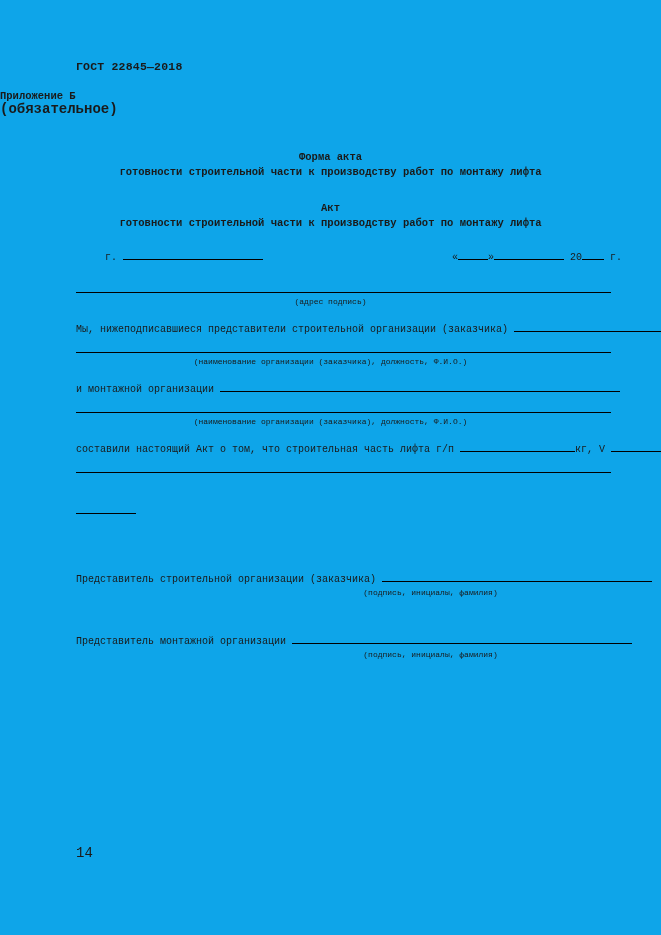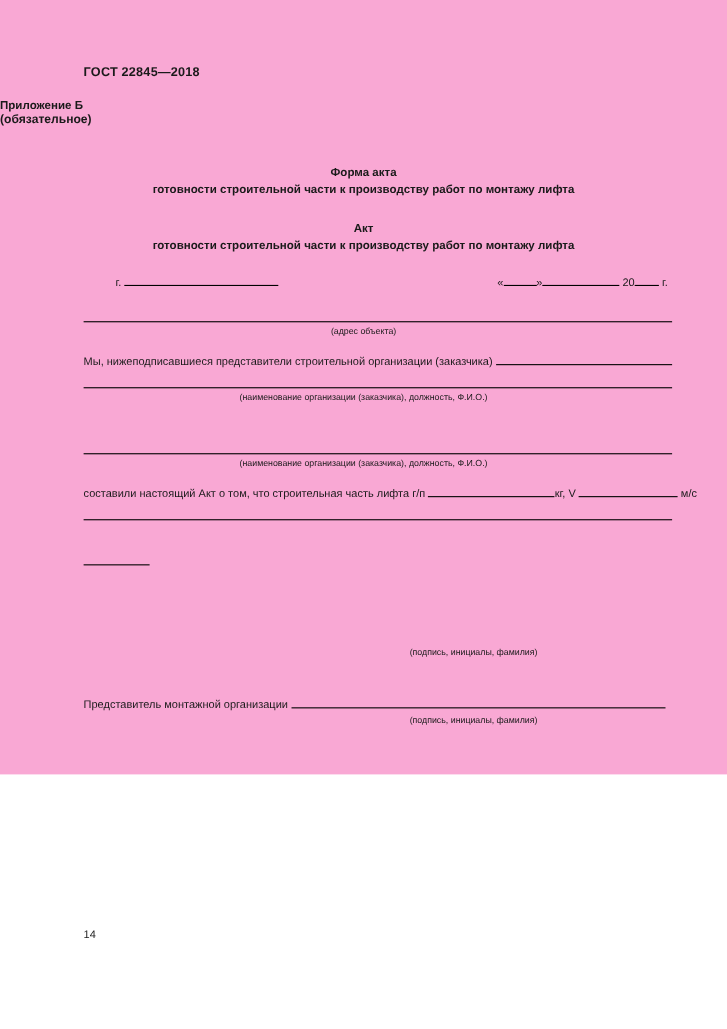--- a/index.html
+++ b/index.html
@@ -12,22 +12,23 @@
     height: 935px;
     position: relative;
     font-family: "Liberation Sans", sans-serif;
     color: #1a1a1a;
     overflow: hidden;
   }
   .page {
     position: absolute;
     left: 0; top: 0;
     width: 661px;
-    height: 704px;
-    background: #f9a8d4;
+    height: 935px;
+    background: #0ea5e9;
+    font-family: Liberation Mono, monospace;
   }
   .header-std {
     position: absolute;
     left: 76px;
     top: 60px;
     font-size: 11.5px;
     font-weight: bold;
     letter-spacing: 0.2px;
   }
   .appendix-block {
@@ -36,21 +37,21 @@
     top: 89px;
     width: 661px;
     text-align: left;
   }
   .appendix-line1 {
     font-size: 10.5px;
     font-weight: bold;
     line-height: 14px;
   }
   .appendix-line2 {
-    font-size: 11px;
+    font-size: 14px;
     font-weight: bold;
     line-height: 13px;
   }
   .form-title {
     position: absolute;
     left: 0;
     top: 150px;
     width: 661px;
     text-align: center;
     font-size: 10.5px;
@@ -88,21 +89,21 @@
     position: absolute;
     width: 661px;
     text-align: center;
     font-size: 8px;
     color: #1a1a1a;
   }
   .page-num {
     position: absolute;
     left: 76px;
     top: 845px;
-    font-size: 10px;
+    font-size: 14px;
   }
   .date-row {
     position: absolute;
     font-size: 10px;
     white-space: nowrap;
   }
 </style>
 </head>
 <body>
 
@@ -130,44 +131,52 @@
     <span class="fill" style="width:140px;"></span>
   </div>
 
   <div class="date-row" style="left:452px; top:248px;">
     <span>«</span><span class="fill" style="width:30px;"></span><span>»</span><span class="fill" style="width:70px;"></span>
     <span>20</span><span class="fill" style="width:22px;"></span>
     <span>г.</span>
   </div>
 
   <div class="rule" style="left:76px; top:292px; width:535px;"></div>
-  <div class="caption" style="left:0; top:297px;">(адрес объекта)</div>
+  <div class="caption" style="left:0; top:297px;">(адрес подпись)</div>
 
   <div class="row" style="left:76px; top:320px;text-align:right;">
     <span>Мы, нижеподписавшиеся представители строительной организации (заказчика)</span>
     <span class="fill" style="width:160px;"></span>
   </div>
   <div class="rule" style="left:76px; top:352px; width:535px;"></div>
   <div class="caption" style="left:0; top:357px;">(наименование организации (заказчика), должность, Ф.И.О.)</div>
 
+  <div class="row" style="left:76px; top:380px;">
+    <span>и монтажной организации</span>
+    <span class="fill" style="width:400px;"></span>
+  </div>
   <div class="rule" style="left:76px; top:412px; width:535px;"></div>
   <div class="caption" style="left:0; top:417px;">(наименование организации (заказчика), должность, Ф.И.О.)</div>
 
   <div class="row" style="left:76px; top:440px;">
     <span>составили настоящий Акт о том, что строительная часть лифта г/п</span>
     <span class="fill" style="width:115px;"></span><span>кг, V</span>
     <span class="fill" style="width:90px;"></span>
     <span>м/с</span>
   </div>
   <div class="rule" style="left:76px; top:472px; width:535px;"></div>
 
   <div class="row" style="left:76px; top:502px;">
     <span class="fill" style="width:60px;"></span>
   </div>
 
+  <div class="row" style="left:76px; top:570px;">
+    <span>Представитель строительной организации (заказчика)</span>
+    <span class="fill" style="width:270px;"></span>
+  </div>
   <div class="caption" style="left:100px; top:588px;">(подпись, инициалы, фамилия)</div>
 
   <div class="row" style="left:76px; top:632px;">
     <span>Представитель монтажной организации</span>
     <span class="fill" style="width:340px;"></span>
   </div>
   <div class="caption" style="left:100px; top:650px;">(подпись, инициалы, фамилия)</div>
 
   <div class="page-num">14</div>
 

